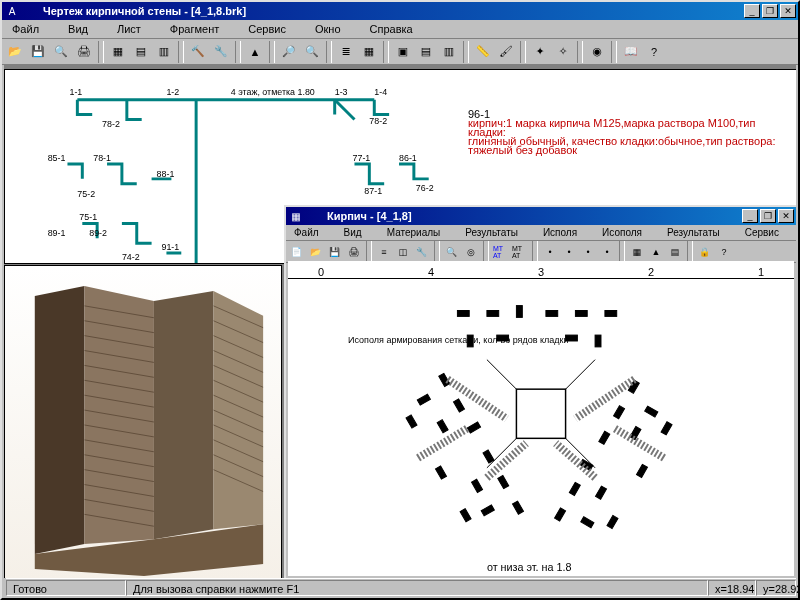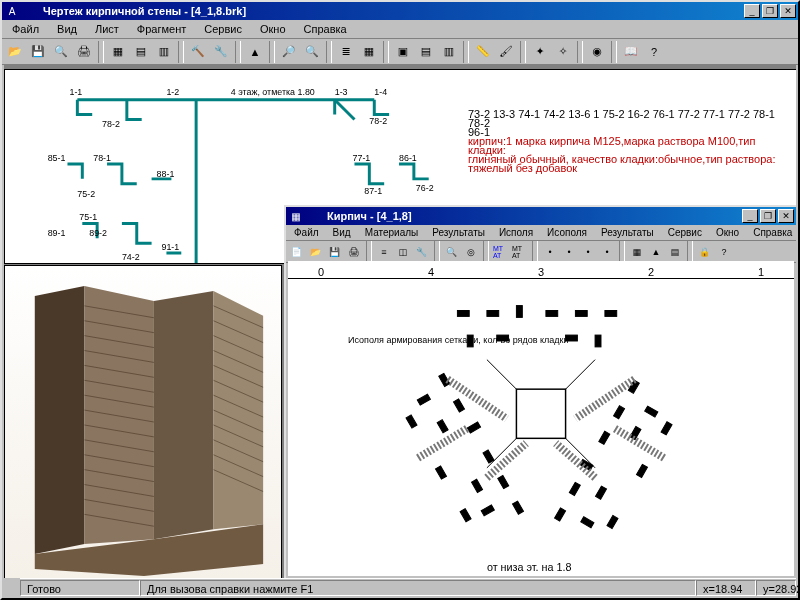--- a/index.html
+++ b/index.html
@@ -2,42 +2,42 @@
 <html><head>
 <meta charset="utf-8">
 <style>
   * { box-sizing: border-box; margin: 0; padding: 0; font-family: "MS Sans Serif", Tahoma, sans-serif; font-size: 11px; }
   body { background: #008080; width: 800px; height: 600px; overflow: hidden; position: relative; }
   .titlebar { background: linear-gradient(to right, #000080, #1084d0); color: #fff; height: 18px; display: flex; align-items: center; padding: 0 2px; }
   .titlebar .icon { width: 16px; height: 16px; margin-right: 3px; display:flex; align-items:center; justify-content:center; font-size:10px; }
   .titlebar .title { flex: 1; font-weight: bold; margin-left: 20px; }
   .winbtns { display: flex; gap: 2px; }
   .winbtn { width: 16px; height: 14px; background: #c0c0c0; border: 1px solid #fff; border-right-color:#000; border-bottom-color:#000; font-size: 9px; line-height:12px; text-align:center; color:#000; }
-  .menubar { background: #c0c0c0; height: 19px; display: flex; align-items: center; padding: 0 4px; gap: 6px; border-bottom: 1px solid #808080; }
+  .menubar { background: #c0c0c0; height: 19px; display: flex; align-items: center; padding: 0 4px; gap: 17px; border-bottom: 1px solid #808080; }
   .menuitem { padding: 2px 6px; cursor: default; }
   .toolbar { background: #c0c0c0; height: 26px; display: flex; align-items: center; padding: 2px; gap: 1px; border-bottom: 1px solid #808080; }
   .tbtn { width: 22px; height: 22px; background: #c0c0c0; border: 1px solid #c0c0c0; display:flex; align-items:center; justify-content:center; font-size:11px; }
   .tsep { width: 6px; height: 22px; border-left: 1px solid #808080; border-right:1px solid #fff; margin: 0 2px; }
   .mainwin { position: absolute; top: 0; left: 0; width: 800px; height: 600px; background: #c0c0c0; border: 2px solid #c0c0c0; border-top-color:#dfdfdf; border-left-color:#dfdfdf; border-right-color:#000; border-bottom-color:#000; }
   .workspace { position: absolute; top: 63px; left: 2px; right: 2px; bottom: 20px; background: #808080; overflow:hidden; }
   .doc1 { position: absolute; top: 4px; left: 0; width: 795px; height: 195px; background: #fff; border: 1px solid #000; }
   .doc1 svg { width: 100%; height: 100%; }
   .textblock { position: absolute; top: 40px; right: 20px; width: 310px; font-size: 8px; line-height: 9px; color: #000; }
   .textblock .red { color: #c00000; font-weight: normal; }
   .building { position: absolute; top: 200px; left: 0; width: 278px; height: 315px; background: #fff; border: 1px solid #000; overflow:hidden; }
   .building svg { width:100%; height:100%; }
   .subwin { position: absolute; top: 140px; left: 280px; width: 514px; height: 375px; background: #c0c0c0; border: 2px solid #c0c0c0; border-top-color:#dfdfdf; border-left-color:#dfdfdf; border-right-color:#000; border-bottom-color:#000; }
   .subwin .menubar { height: 16px; font-size:10px; }
   .subwin .menuitem { padding: 1px 4px; font-size:10px; }
   .subwin .toolbar { height: 22px; }
   .subwin .tbtn { width:18px; height:18px; font-size:9px; }
   .subcanvas { position: absolute; top: 54px; left: 2px; right: 2px; bottom: 2px; background: #fff; }
   .ruler { height: 18px; background: #fff; display:flex; align-items:flex-end; font-size:8px; padding: 0 30px; justify-content:space-between; border-bottom:1px solid #000; }
   .rlabel { position:absolute; top:74px; left:60px; font-size:9px; }
-  .statusbar { position: absolute; bottom: 2px; left: 18px; right: 2px; height: 18px; background: #c0c0c0; display: flex; align-items: center; border-top: 1px solid #fff; font-size:11px; }
+  .statusbar { position: absolute; bottom: 2px; left: 4px; right: 2px; height: 18px; background: #c0c0c0; display: flex; align-items: center; border-top: 1px solid #fff; font-size:11px; }
   .statuscell { padding: 2px 6px; border: 1px solid #808080; border-top-color:#808080; border-left-color:#808080; border-right-color:#fff; border-bottom-color:#fff; height:16px; line-height:12px; }
   .plan svg { width:100%; height:100%; }
   .wall-label { font-size: 9px; fill: #000; }
 </style>
 </head>
 <body>
 
 <div class="mainwin">
   <div class="titlebar">
     <span class="icon">A</span>
@@ -119,21 +119,20 @@
         <text x="395" y="92" class="wall-label">86-1</text>
         <text x="360" y="125" class="wall-label">87-1</text>
         <text x="412" y="122" class="wall-label">76-2</text>
         <text x="72" y="152" class="wall-label">75-1</text>
         <text x="40" y="168" class="wall-label">89-1</text>
         <text x="82" y="168" class="wall-label">89-2</text>
         <text x="115" y="192" class="wall-label">74-2</text>
         <text x="155" y="182" class="wall-label">91-1</text>
       </svg>
       <div class="textblock">
-        <div>73-2 13-3 74-1 74-2 13-6 1 75-2 16-2 76-1 77-2 77-1 77-2 78-1 78-2</div>
         <div>96-1</div>
         <div class="red">кирпич:1 марка кирпича М125,марка раствора М100,тип кладки:</div>
         <div class="red">глиняный обычный, качество кладки:обычное,тип раствора:</div>
         <div class="red">тяжелый без добавок</div>
       </div>
     </div>
 
     <div class="building">
       <svg viewBox="0 0 278 315">
         <defs>
@@ -312,16 +311,16 @@
             <text x="200" y="295" font-size="9">от низа эт. на 1.8</text>
           </svg>
         </div>
       </div>
     </div>
   </div>
 
   <div class="statusbar">
     <div class="statuscell" style="width:120px">Готово</div>
     <div class="statuscell" style="flex:1">Для вызова справки нажмите F1</div>
-    <div class="statuscell" style="width:60px">x=18.94</div>
+    <div class="statuscell" style="width:48px">x=18.94</div>
     <div class="statuscell" style="width:40px">y=28.92</div>
   </div>
 </div>
 
 </body></html>

